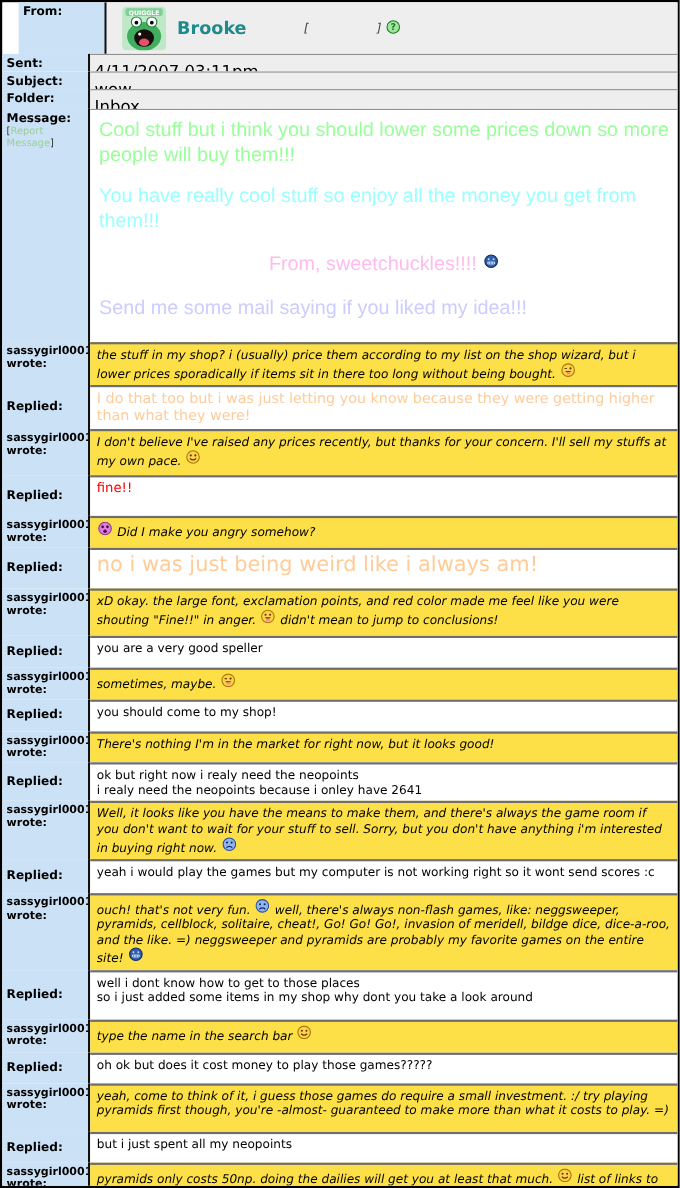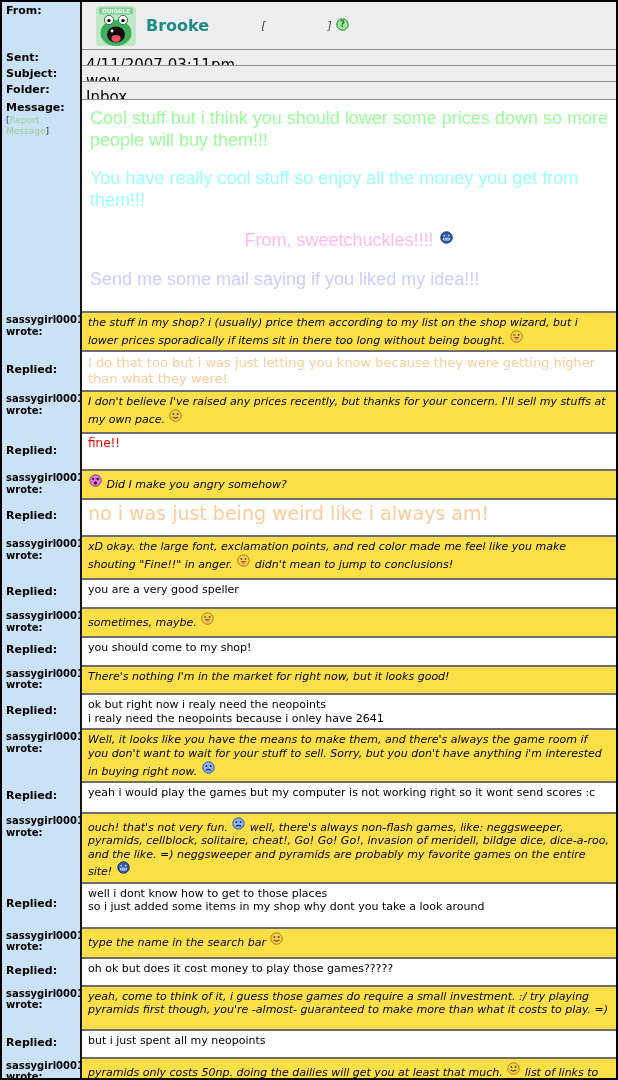--- a/index.html
+++ b/index.html
@@ -10,21 +10,21 @@
   }
   .row { display:flex; flex-shrink:0; }
   .label-col {
     width:80px; flex:0 0 80px; background:#cbe1f5; border-right:2px solid #111;
     padding:3px 2px 2px 4px; font-size:11px; font-weight:bold; color:#000;
     line-height:1.18; overflow:hidden;
   }
   .content { flex:1; overflow:hidden; }
   .hdr .content { background:#eeeeee; }
   .hdr-line .content { border-top:1px solid #909090; padding:6px 4px; font-size:15px; line-height:1.25; }
-  .from-row { height:47px; }
+  .from-row { height:47px;padding-left:15px; }
   .from-row .content { display:flex; align-items:center; padding-left:14px; }
   .sent-row { height:16px; }
   .subject-row { height:16px; }
   .folder-row { height:18px; }
   .message-row { flex:1 1 auto; }
   .message-row .content { background:#fff; border-top:1px solid #909090; padding:8px 8px 4px 8px; }
   .msg-para { font-family:"Liberation Sans", sans-serif; font-size:18px; line-height:1.2; margin-bottom:17px; }
   .avatar-box { width:40px; height:40px; flex:0 0 40px; }
   .from-name { color:#1f8a8a; font-weight:bold; font-size:16px; margin-left:10px; }
   .bracket { color:#444; font-size:11px; font-style:italic; }
@@ -168,21 +168,21 @@
           <div style="font-size: 11px;">Replied:</div>
         </div>
         <div class="content">
           <div><span class="seg-orange-big">no i was just being weird like i always am!</span></div>
         </div>
       </div><div class="row trow peer" style="min-height: 43px;">
         <div class="label-col">
           <div style="font-size: 10px;">sassygirl0001 wrote:</div>
         </div>
         <div class="content">
-          <div><span>xD okay. the large font, exclamation points, and red color made me feel like you make shouting "Fine!!" in anger. </span><span class="emo"><svg width="13" height="13" viewBox="0 0 13 13">
+          <div><span>xD okay. the large font, exclamation points, and red color made me feel like you were shouting "Fine!!" in anger. </span><span class="emo"><svg width="13" height="13" viewBox="0 0 13 13">
                 <circle cx="6.5" cy="6.5" r="5.7" fill="#ffd24d" stroke="#a87900" stroke-width="1"></circle>
                 <circle cx="4.4" cy="4.9" r=".95" fill="#5a3a00"></circle>
                 <circle cx="8.6" cy="4.9" r=".95" fill="#5a3a00"></circle>
                 <path d="M3.6 7.2 Q6.5 10.2 9.4 7.2 Z" fill="#6b3c00"></path>
                 <ellipse cx="6.5" cy="9.6" rx="1.8" ry="1.4" fill="#ff85a2"></ellipse>
               </svg></span><span> didn't mean to jump to conclusions!</span></div>
         </div>
       </div><div class="row trow self" style="min-height: 29px;">
         <div class="label-col">
           <div style="font-size: 11px;">Replied:</div>

